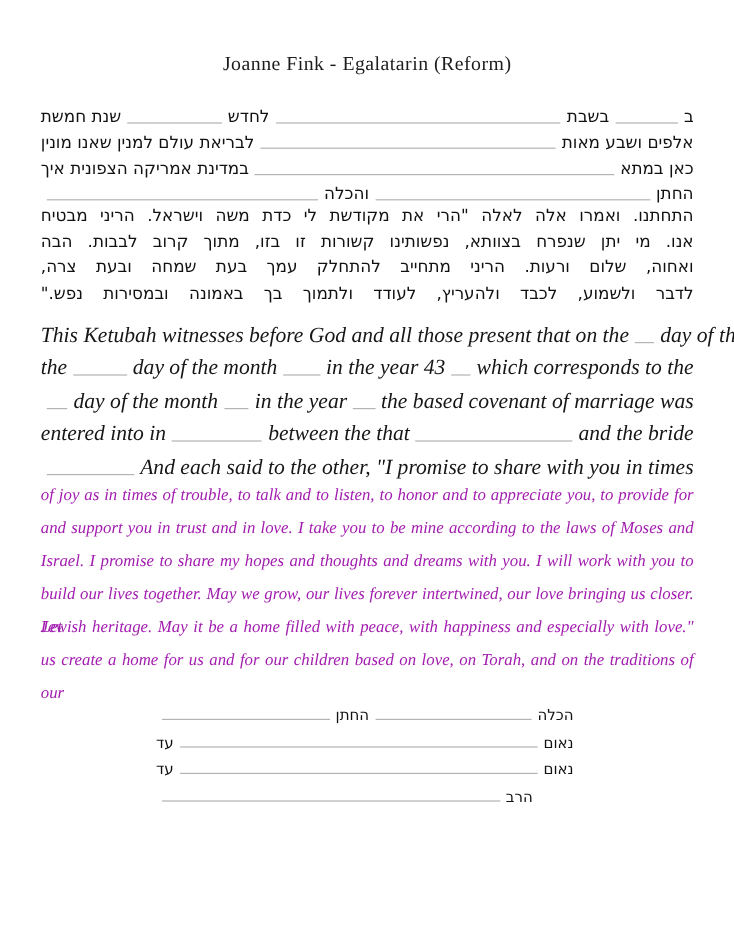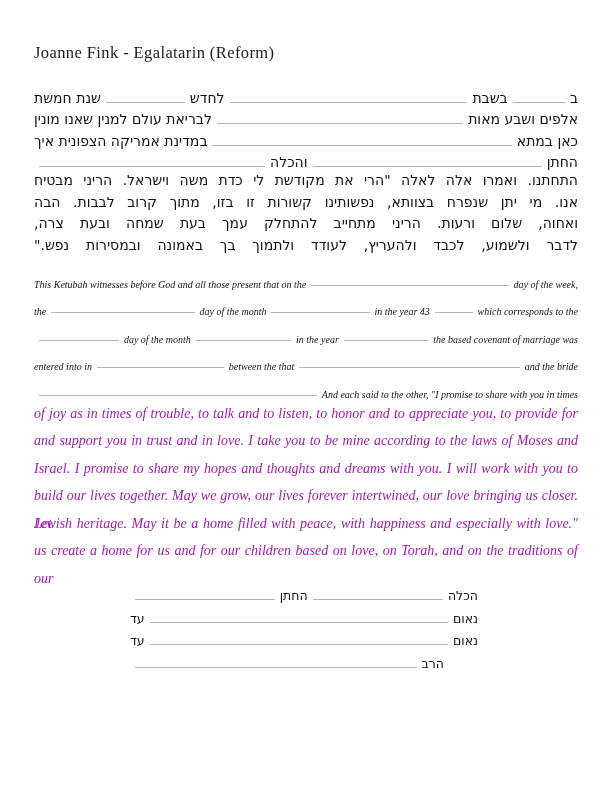--- a/index.html
+++ b/index.html
@@ -6,21 +6,21 @@
   .page{
     position:relative;
     width:612px;height:792px;
     background:#ffffff;
     box-sizing:border-box;
     padding:42px 34px 0 34px;
     overflow:hidden;
     color:#141414;
   }
   .title{
-    text-align:left;
+    text-align:center;
     font-family:"Liberation Serif",serif;
     font-size:16.5px;
     letter-spacing:0.4px;
     color:#1c1c1c;
     line-height:22px;
     margin-bottom:20px;
   }
   
   .he-line{
     display:flex;
@@ -41,21 +41,21 @@
     font-size:14px;
     color:#111;
   }
   
   .en-line{
     display:flex;
     align-items:flex-end;
     height:27.5px;
     font-family:"Liberation Serif",serif;
     font-style:italic;
-    font-size:10px;
+    font-size:18px;
     color:#161616;
   }
   .en-just{
     height:27.5px;
     line-height:27.5px;
     text-align:justify;
     text-align-last:justify;
     font-family:"Liberation Serif",serif;
     font-style:italic;
     font-size:14px;

